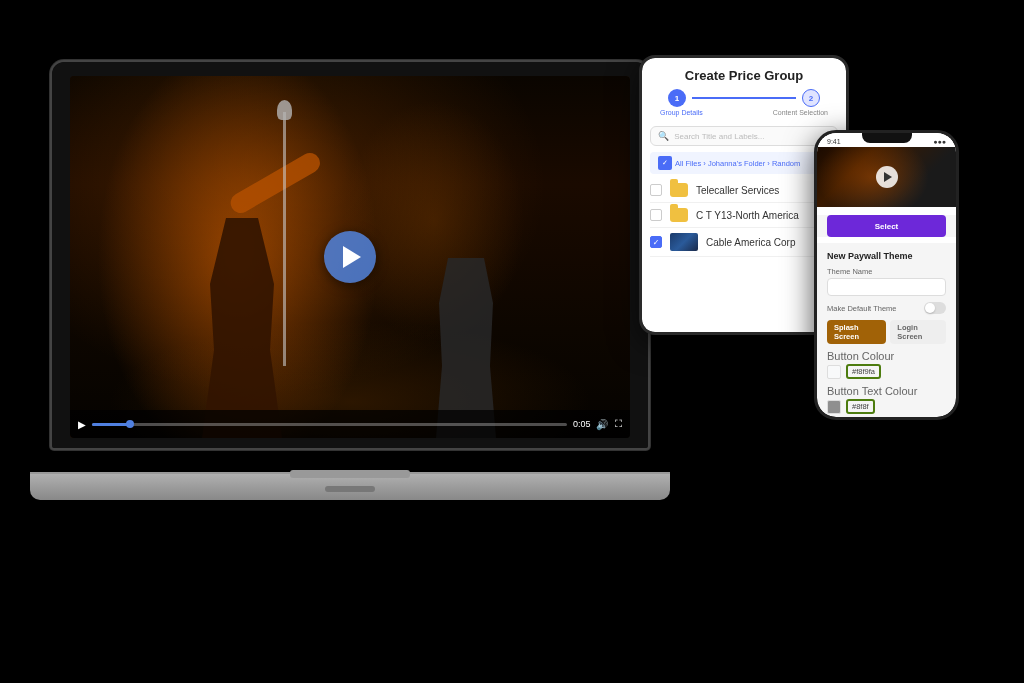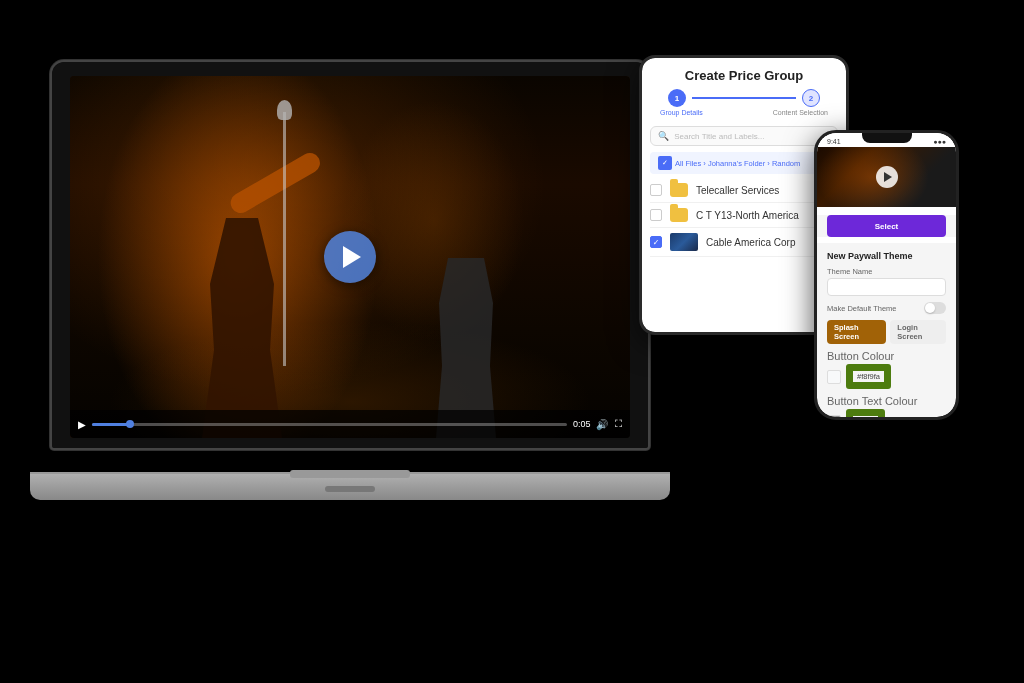--- a/index.html
+++ b/index.html
@@ -667,21 +667,21 @@
       margin-bottom: 6px;
     }
     .phone-color-swatch {
       width: 14px;
       height: 14px;
       border-radius: 2px;
     }
     .phone-color-value {
       font-size: 7.5px;
       color: #444;
-      border: 7px solid #4d7c0f;
+      border: 2px solid #4d7c0f;
       padding: 1px 4px;
       border-radius: 3px;
     }
   </style>
 </head>
 <body>
 
 <div class="scene">
 
   <div class="laptop">

